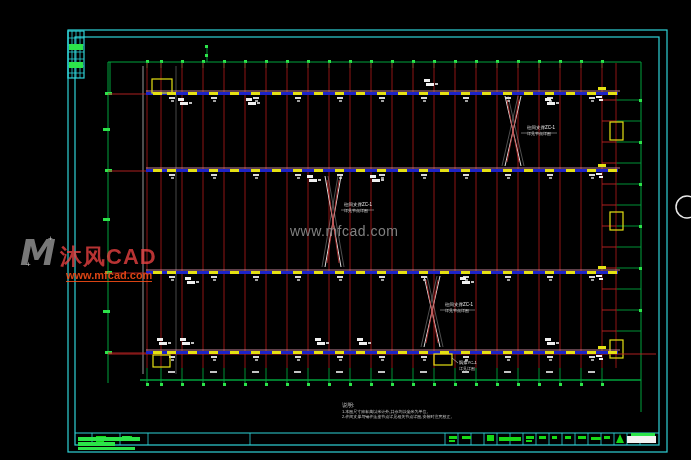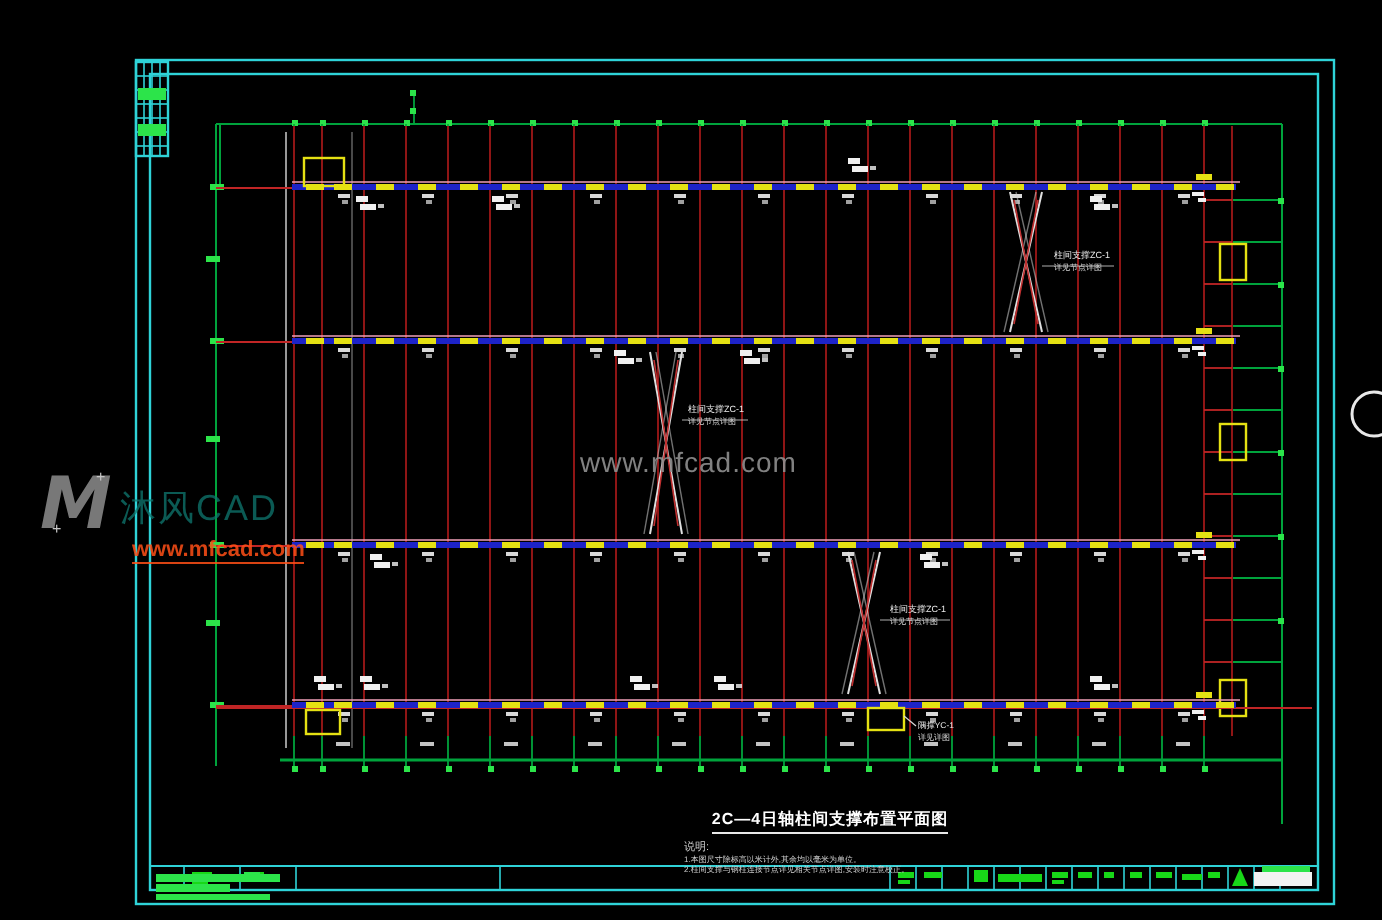--- a/index.html
+++ b/index.html
@@ -2,21 +2,21 @@
 <html><head>
 <meta charset="utf-8">
 <style>
   html,body{margin:0;padding:0;background:#000;}
   #stage{position:relative;width:691px;height:460px;background:#000;overflow:hidden;
          font-family:"Liberation Sans", sans-serif;}
   #cad-svg{position:absolute;left:0;top:0;}
   .wm-left{position:absolute;left:20px;top:236px;width:170px;height:54px;opacity:.85;}
   .wm-logo{position:absolute;left:0;top:-4px;font:italic bold 36px "DejaVu Sans",sans-serif;color:#b2b2b2;opacity:.8;}
   .wm-spark{position:absolute;color:#e8e8e8;font-size:8px;}
-  .wm-brand{position:absolute;left:40px;top:6px;font-weight:normal;font-size:18px;color:#0f766e;letter-spacing:1px;opacity:.9;}
+  .wm-brand{position:absolute;left:40px;top:6px;font-weight:bold;font-size:22px;color:#ef4444;letter-spacing:1px;opacity:.9;}
   .wm-url-left{position:absolute;left:46px;top:33px;font-weight:bold;font-size:11px;color:#ff4f17;
                border-bottom:1px solid #ff4f17;padding-bottom:0px;}
   .wm-center{position:absolute;left:290px;top:223px;font-size:14px;color:#8f8f8f;letter-spacing:.5px;opacity:.9;}
   .title-block{position:absolute;left:300px;top:399px;width:230px;color:#fff;text-align:center;}
   .title-main{display:inline-block;font-size:8px;font-weight:bold;letter-spacing:.5px;
               border-bottom:1px solid #e8e8e8;padding-bottom:1px;}
   .notes{margin-top:3px;text-align:left;padding-left:42px;color:#cfcfcf;}
   .note-title{font-size:5.5px;}
   .note-line{font-size:4px;line-height:5px;white-space:nowrap;}
 </style>
@@ -566,21 +566,20 @@
     <span class="wm-logo">M</span>
     <span class="wm-spark" style="left:28px;top:-2px;">+</span>
     <span class="wm-spark" style="left:6px;top:24px;">+</span>
     <span class="wm-brand">沐风CAD</span>
     <span class="wm-url-left">www.mfcad.com</span>
   </div>
 
   <div class="wm-center">www.mfcad.com</div>
 
   <div class="title-block">
-    <span class="title-main">2C—4日轴柱间支撑布置平面图</span>
     <div class="notes">
       <div class="note-title">说明:</div>
       <div class="note-line">1.本图尺寸除标高以米计外,其余均以毫米为单位。</div>
       <div class="note-line">2.柱间支撑与钢柱连接节点详见相关节点详图,安装时注意校正。</div>
     </div>
   </div>
 
 </div>
 
 </body></html>

